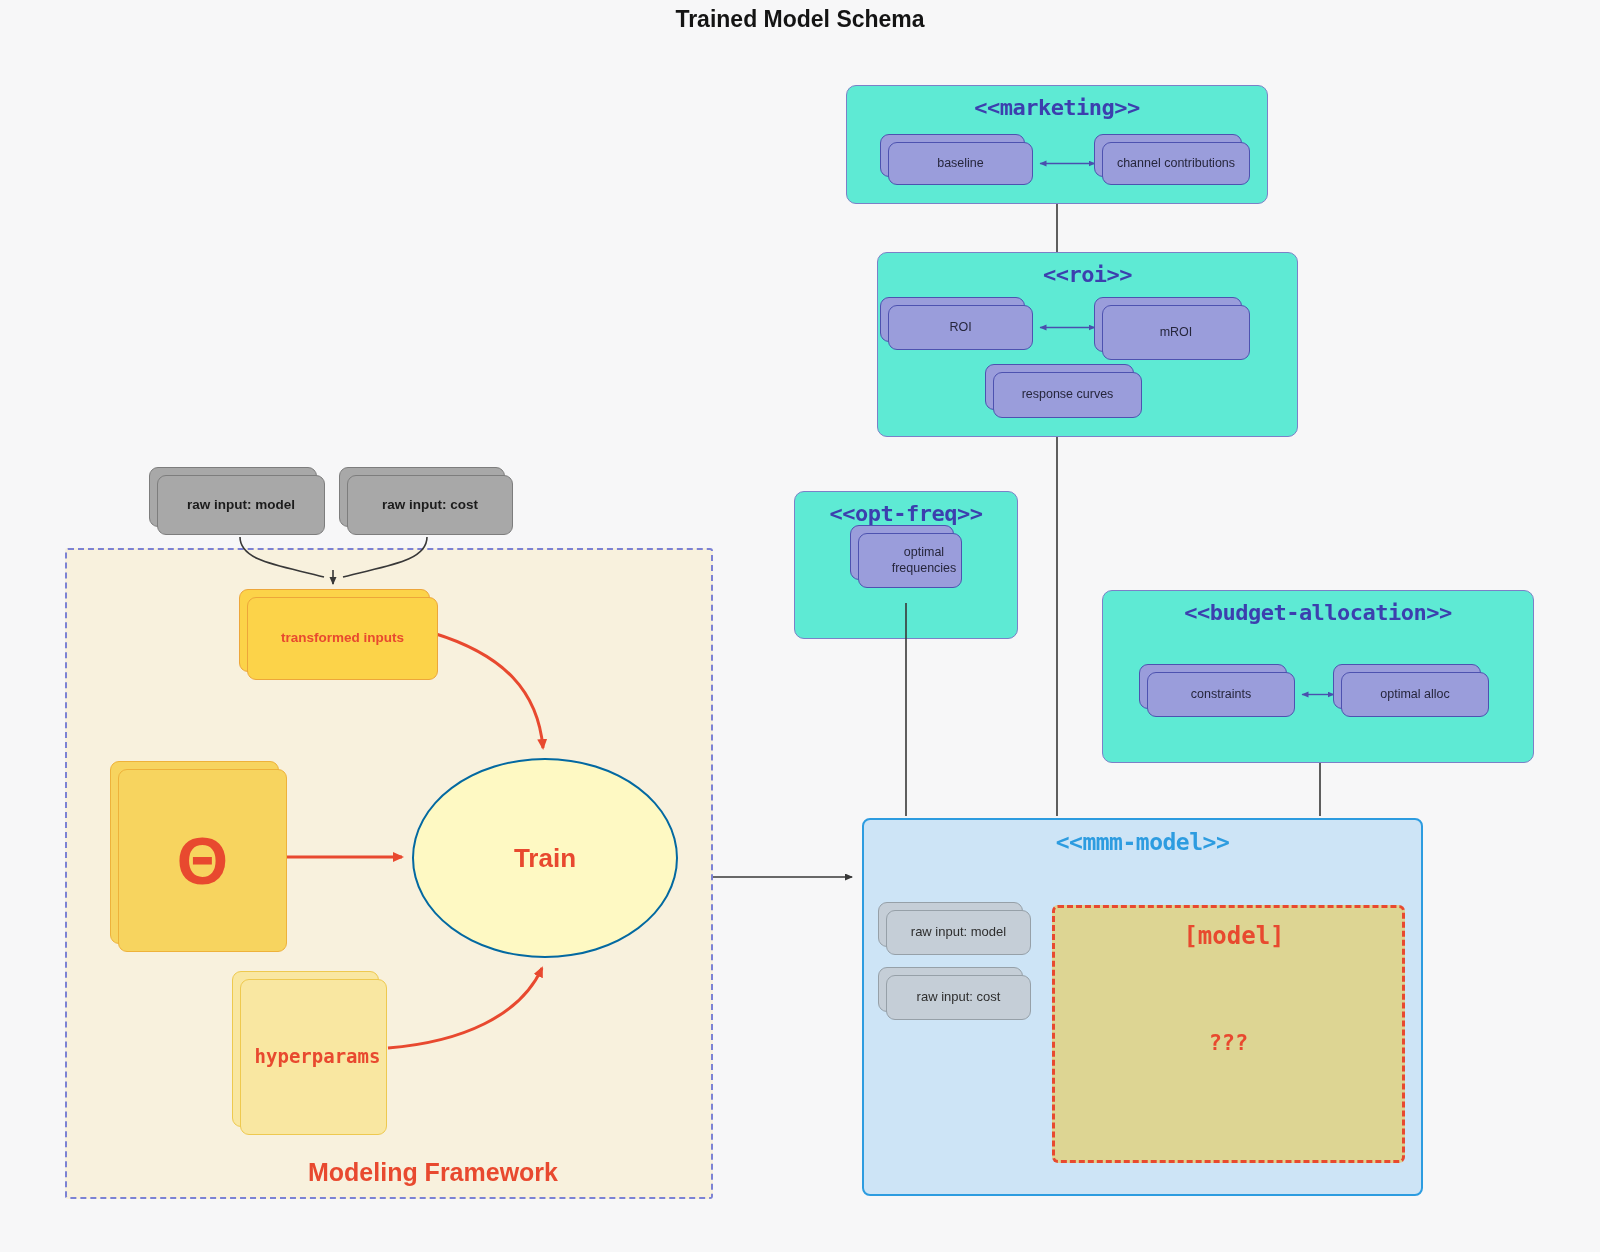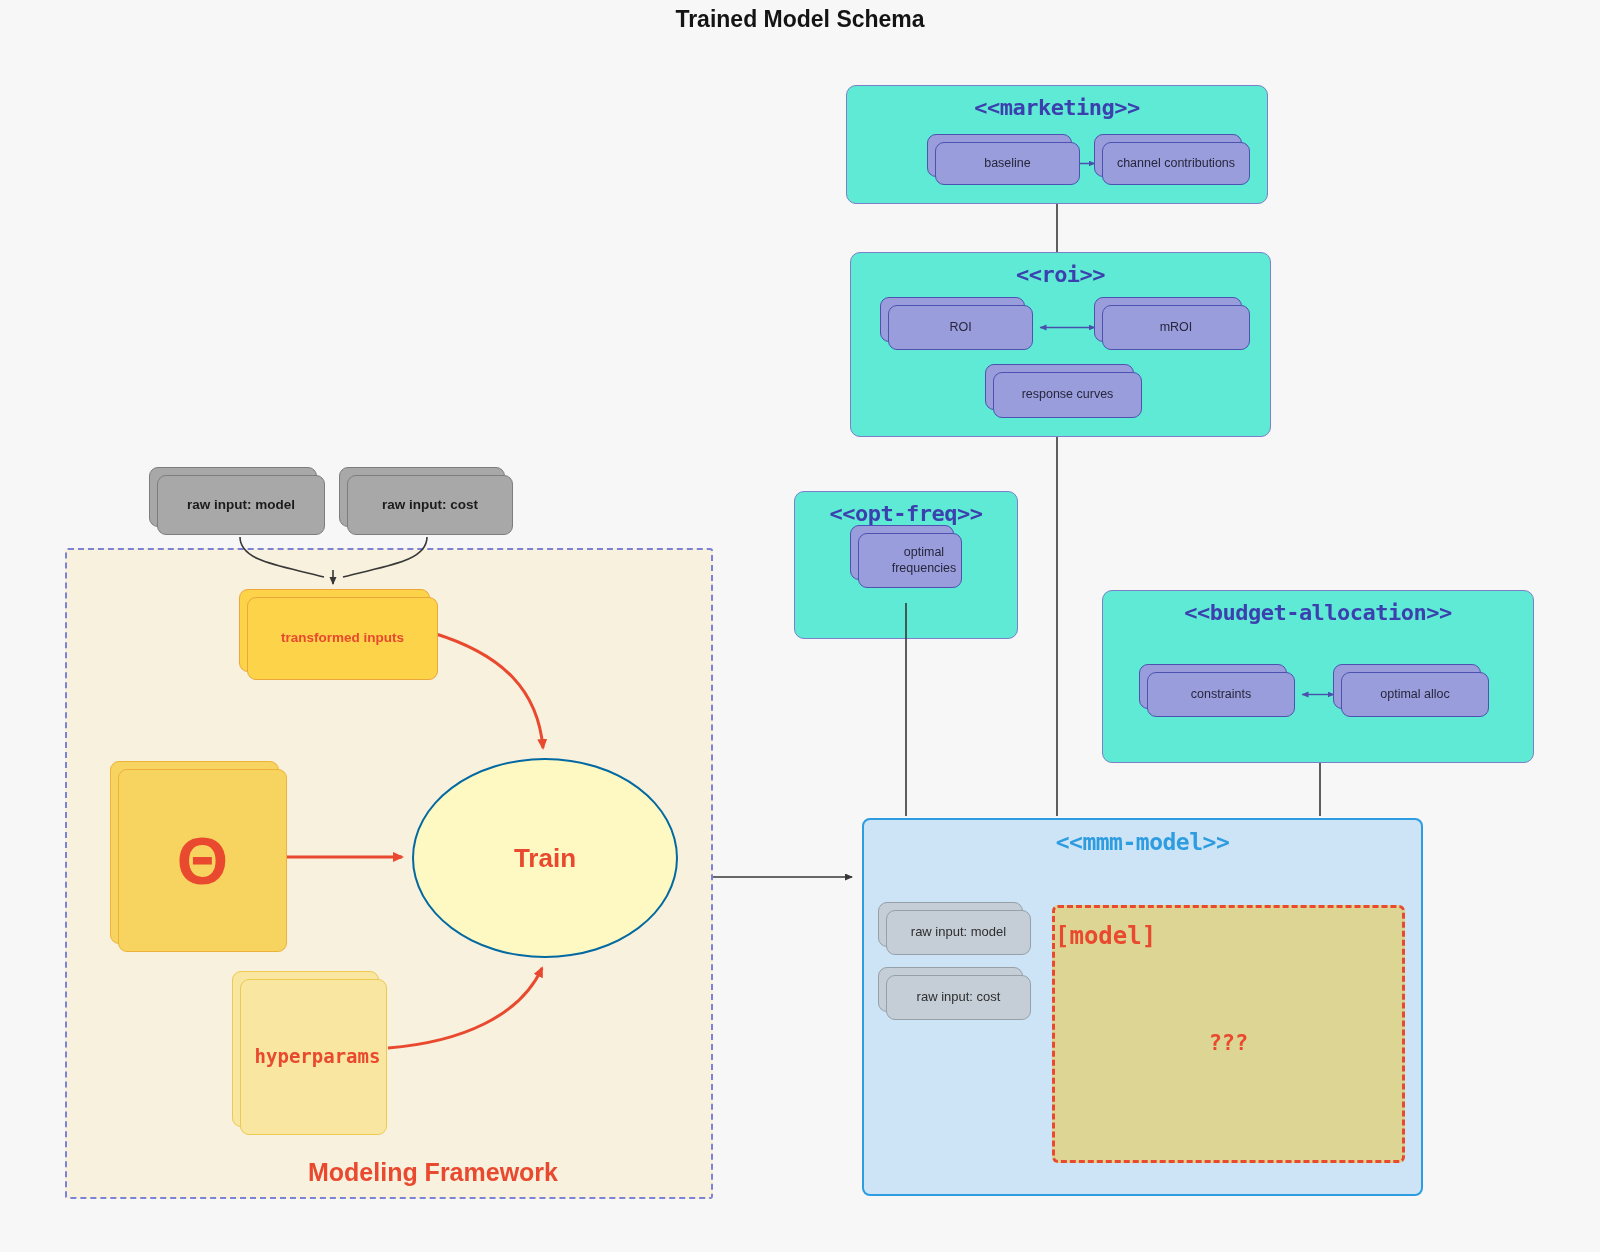--- a/index.html
+++ b/index.html
@@ -65,21 +65,21 @@
     background:#fef9c3; border:2px solid #0369a1; border-radius:50%;
     display:flex; align-items:center; justify-content:center; box-sizing:border-box;
   }
   .train-lbl { font-size:26px; font-weight:bold; color:var(--accent_red,#e8492f); }
 
   .model-box {
     background:#ddd593; border:3px dashed var(--accent_red,#e8492f); border-radius:6px;
     box-sizing:border-box;
   }
   .model-title {
-    position:absolute; left:0; right:0; top:14px; text-align:left;
+    position:absolute; left:11px; right:0; top:14px; text-align:center;
     font-family:"DejaVu Sans Mono", monospace; font-weight:bold; font-size:24px;
     color:var(--accent_red,#e8492f);
   }
   .model-body {
     position:absolute; left:0; right:0; top:122px; text-align:center;
     font-family:"DejaVu Sans Mono", monospace; font-weight:bold; font-size:22px;
     color:var(--accent_red,#e8492f);
   }
 
   svg.wires { position:absolute; left:0; top:0; pointer-events:none; }
@@ -90,21 +90,21 @@
 <div class="canvas">
 
   <div class="abs page-title">Trained Model Schema</div>
 
   <div class="abs container c-framework" style="left:65px; top:548px; width:648px; height:651px;"></div>
 
   <div class="abs container c-purple" style="left:846px; top:85px; width:422px; height:119px;">
     <div class="ctitle">&lt;&lt;marketing&gt;&gt;</div>
   </div>
 
-  <div class="abs container c-purple" style="left:850px; top:252px; width:421px; height:185px;">
+  <div class="abs container c-purple" style="left:877px; top:252px; width:421px; height:185px;">
     <div class="ctitle">&lt;&lt;roi&gt;&gt;</div>
   </div>
 
   <div class="abs container c-purple" style="left:794px; top:491px; width:224px; height:148px;">
     <div class="ctitle">&lt;&lt;opt-freq&gt;&gt;</div>
   </div>
 
   <div class="abs container c-purple" style="left:1102px; top:590px; width:432px; height:173px;">
     <div class="ctitle">&lt;&lt;budget-allocation&gt;&gt;</div>
   </div>
@@ -164,31 +164,31 @@
     <span class="lbl lbl-theta">Θ</span>
   </div>
   <div class="abs ellipse" style="left:412px; top:758px; width:266px; height:200px;">
     <span class="train-lbl">Train</span>
   </div>
   <div class="abs stack v-lightgold" style="left:240px; top:979px; width:147px; height:156px;">
     <span class="lbl lbl-hyper">hyperparams</span>
   </div>
   <div class="abs fw-label" style="left:65px; top:1158px; width:648px;padding-left:44px;">Modeling Framework</div>
 
-  <div class="abs stack v-purple" style="left:888px; top:142px; width:145px; height:43px;margin-left:47px;">
+  <div class="abs stack v-purple" style="left:888px; top:142px; width:145px; height:43px;">
     <span class="lbl">baseline</span>
   </div>
   <div class="abs stack v-purple" style="left:1102px; top:142px; width:148px; height:43px;">
     <span class="lbl">channel contributions</span>
   </div>
 
   <div class="abs stack v-purple" style="left:888px; top:305px; width:145px; height:45px;">
     <span class="lbl">ROI</span>
   </div>
-  <div class="abs stack v-purple" style="left:1102px; top:305px; width:148px; height:45px;align-items:center;">
+  <div class="abs stack v-purple" style="left:1102px; top:305px; width:148px; height:55px;align-items:center;">
     <span class="lbl">mROI</span>
   </div>
   <div class="abs stack v-purple" style="left:993px; top:372px; width:149px; height:46px;">
     <span class="lbl">response curves</span>
   </div>
 
   <div class="abs stack v-purple" style="left:858px; top:533px; width:104px; height:55px;padding-left:28px;">
     <span class="lbl">optimal frequencies</span>
   </div>
 

